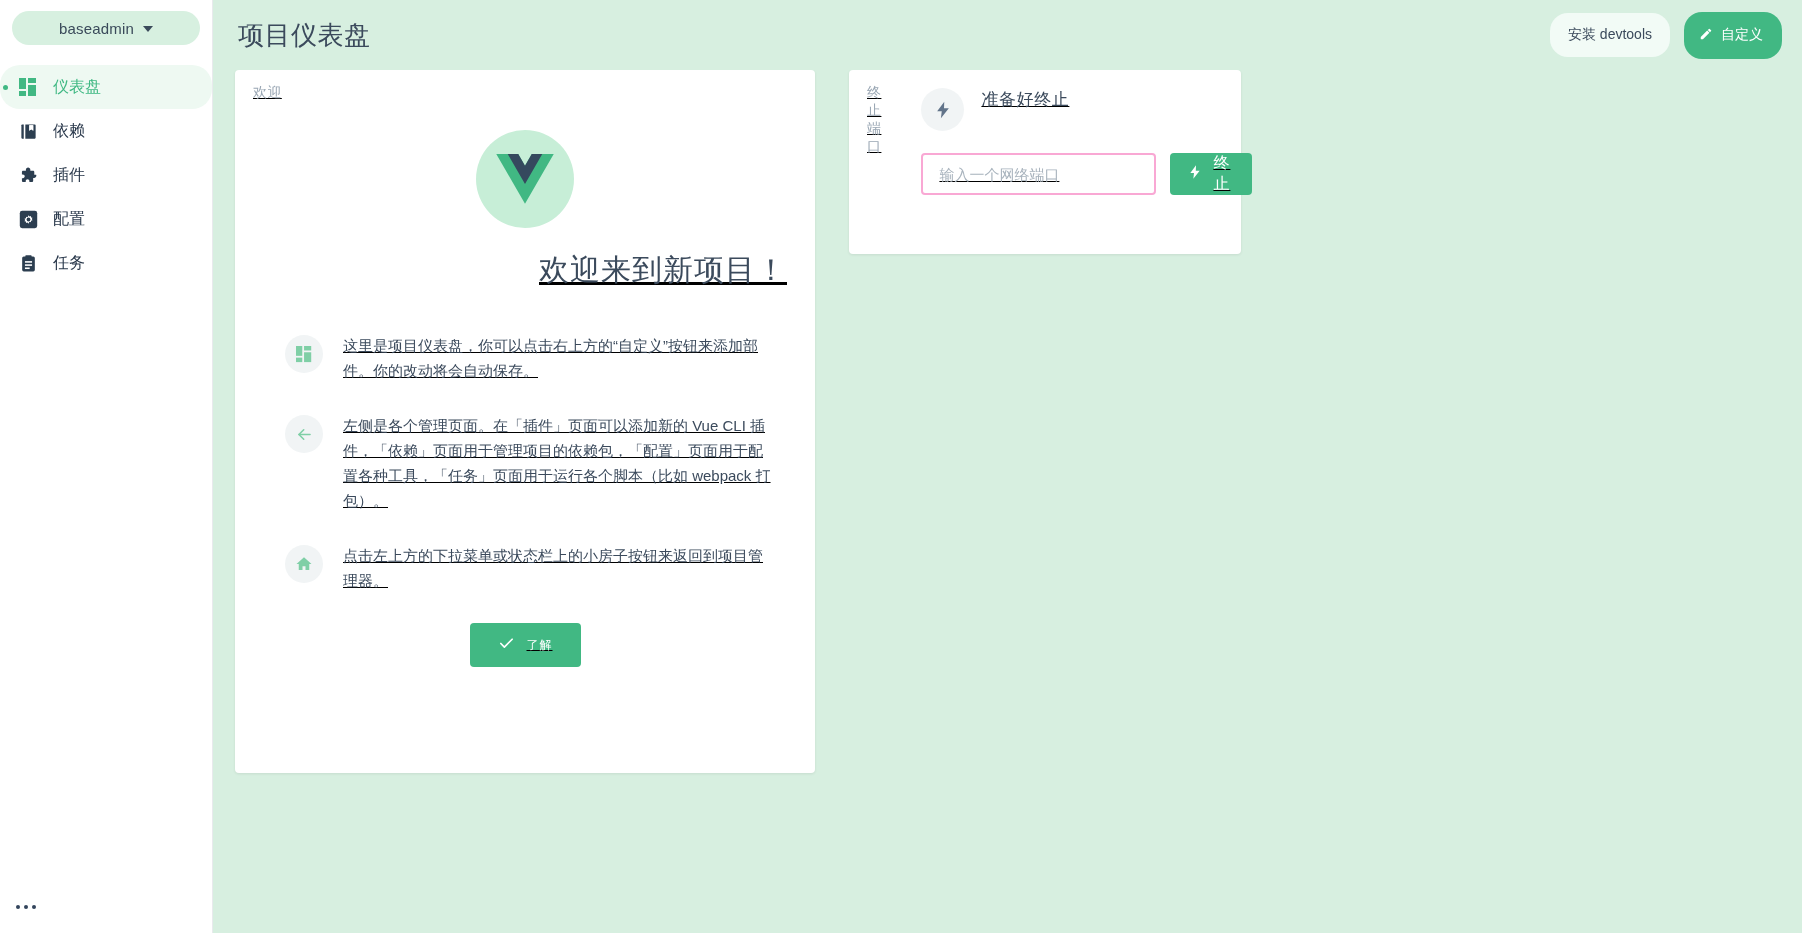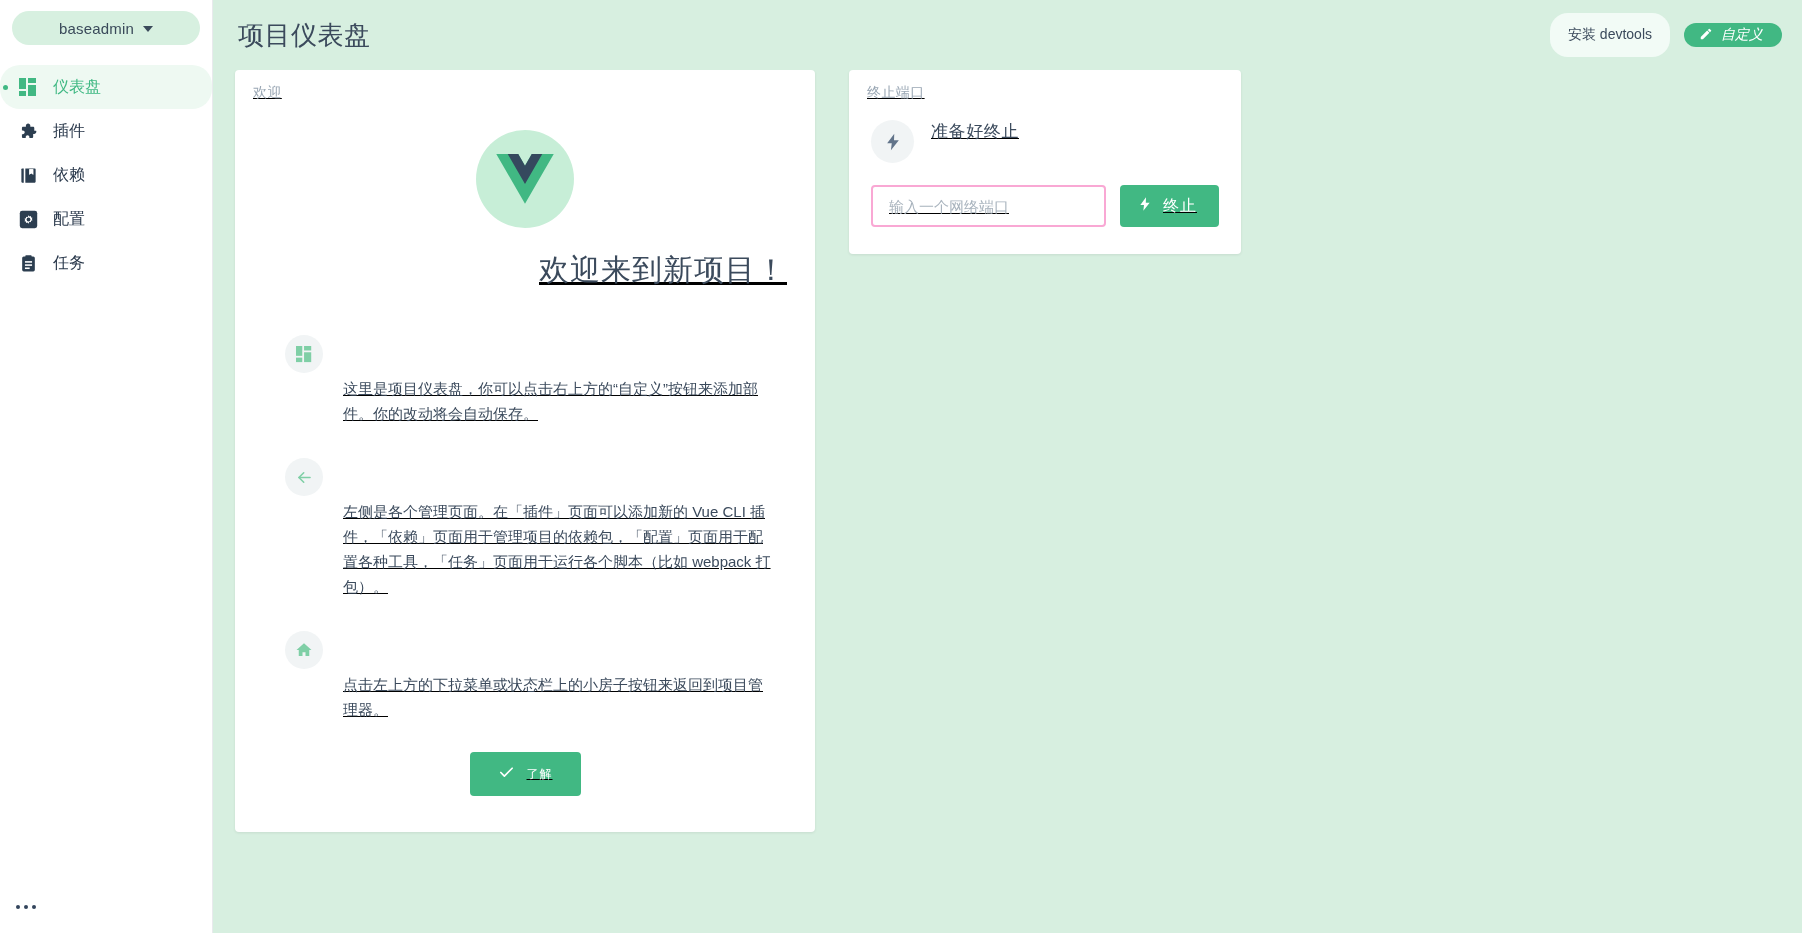--- a/index.html
+++ b/index.html
@@ -138,24 +138,23 @@
     color: #3b4a5c;
     border-radius: 18px;
     height: 44px;
     padding: 0 18px;
     font-size: 14px;
   }
   .btn-primary {
     background: #41b883;
     color: #ffffff;
     border-radius: 18px;
-    height: 24px;
+    height: 47px;
     padding: 0 19px 0 15px;
     font-size: 14px;
-    font-style: italic;
   }
 
   .content {
     flex: 1;
     display: flex;
     align-items: flex-start;
     gap: 34px;
     padding: 0 20px 20px 22px;
     overflow: auto;
     text-decoration: underline;
@@ -214,21 +213,20 @@
     border-radius: 50%;
     background: #f1f4f5;
     display: flex; align-items: center; justify-content: center;
     margin-top: 2px;
   }
   .tip-text {
     font-size: 15px;
     line-height: 25px;
     color: #3b4a5c;
     max-width: 430px;
-    margin-top: 43px;
   }
   .welcome-footer {
     padding: 30px 0 36px 0;
     display: flex;
     justify-content: center;
   }
   .btn-understood {
     background: #41b883;
     color: #fff;
     border-radius: 4px;
@@ -237,21 +235,21 @@
     font-size: 12px;
     gap: 12px;
     letter-spacing: 1px;
   }
 
   
   .terminate-card {
     width: 392px;
     min-height: 184px;
     display: flex;
-    flex-direction: column;
+    flex-direction: row;
   }
   .terminate-body { padding: 18px 22px 22px 22px; }
   .status-row {
     display: flex;
     align-items: flex-start;
     gap: 17px;
     margin-bottom: 22px;
   }
   .status-icon {
     width: 43px; height: 43px;
@@ -312,35 +310,35 @@
             <rect x="9" y="7" width="8" height="11" fill="#41b883"></rect>
             <rect x="0" y="13" width="7" height="5" fill="#41b883"></rect>
           </svg>
         </span>
         <span class="nav-label">仪表盘</span>
       </div>
 
       <div class="nav-item">
         <span class="nav-icon">
           <svg width="19" height="19" viewBox="0 0 24 24" fill="#2c3e50">
-            <path d="M20.5 11h-1.2V7.6c0-.9-.7-1.6-1.6-1.6h-3.4V4.8C14.3 3.3 13 2 11.5 2S8.7 3.3 8.7 4.8V6H5.3c-.9 0-1.6.7-1.6 1.6v3.2h1.2c1.3 0 2.3 1 2.3 2.3s-1 2.3-2.3 2.3H3.7v3.2c0 .9.7 1.6 1.6 1.6h3.2v-1.2c0-1.3 1-2.3 2.3-2.3s2.3 1 2.3 2.3v1.2h3.2c.9 0 1.6-.7 1.6-1.6v-3.4h1.2c1.5 0 2.8-1.3 2.8-2.8S22 11 20.5 11z"></path>
-          </svg>
-        </span>
-        <span class="nav-label">插件</span>
-      </div>
-
-      <div class="nav-item">
-        <span class="nav-icon">
-          <svg width="19" height="19" viewBox="0 0 24 24" fill="#2c3e50">
             <path d="M4 3h2v18H4a1 1 0 0 1-1-1V4a1 1 0 0 1 1-1z"></path>
             <path d="M8 3h12a1 1 0 0 1 1 1v16a1 1 0 0 1-1 1H8V3zm5 1v7l2.5-1.8L18 11V4h-5z" fill="#2c3e50"></path>
             <path d="M13 4h5v7l-2.5-1.8L13 11V4z" fill="#ffffff"></path>
           </svg>
         </span>
         <span class="nav-label">依赖</span>
+      </div>
+
+      <div class="nav-item">
+        <span class="nav-icon">
+          <svg width="19" height="19" viewBox="0 0 24 24" fill="#2c3e50">
+            <path d="M20.5 11h-1.2V7.6c0-.9-.7-1.6-1.6-1.6h-3.4V4.8C14.3 3.3 13 2 11.5 2S8.7 3.3 8.7 4.8V6H5.3c-.9 0-1.6.7-1.6 1.6v3.2h1.2c1.3 0 2.3 1 2.3 2.3s-1 2.3-2.3 2.3H3.7v3.2c0 .9.7 1.6 1.6 1.6h3.2v-1.2c0-1.3 1-2.3 2.3-2.3s2.3 1 2.3 2.3v1.2h3.2c.9 0 1.6-.7 1.6-1.6v-3.4h1.2c1.5 0 2.8-1.3 2.8-2.8S22 11 20.5 11z"></path>
+          </svg>
+        </span>
+        <span class="nav-label">插件</span>
       </div>
 
       <div class="nav-item">
         <span class="nav-icon">
           <svg width="19" height="19" viewBox="0 0 24 24">
             <rect x="1" y="1" width="22" height="22" rx="3" fill="#2c3e50"></rect>
             <path d="M12 6.6l1.1 1.5 1.8-.5.4 1.8 1.8.5-.9 1.6.9 1.6-1.8.5-.4 1.8-1.8-.5L12 17.4l-1.1-1.5-1.8.5-.4-1.8-1.8-.5.9-1.6-.9-1.6 1.8-.5.4-1.8 1.8.5L12 6.6z" fill="#ffffff"></path>
             <circle cx="12" cy="12" r="2.4" fill="#2c3e50"></circle>
           </svg>
         </span>

